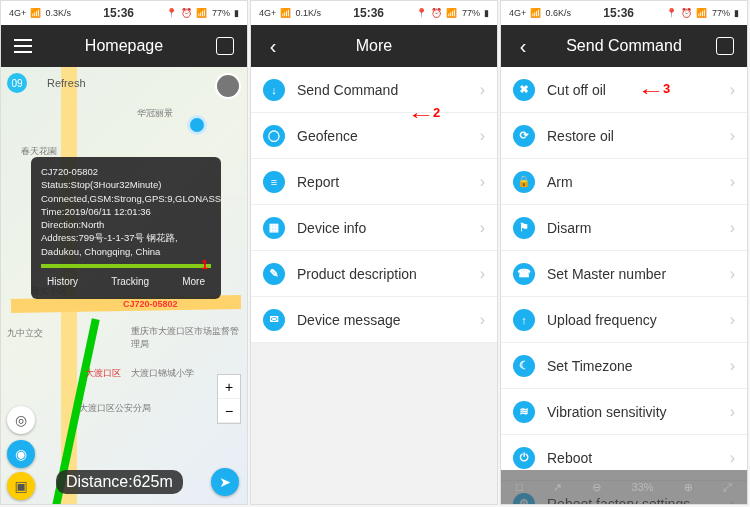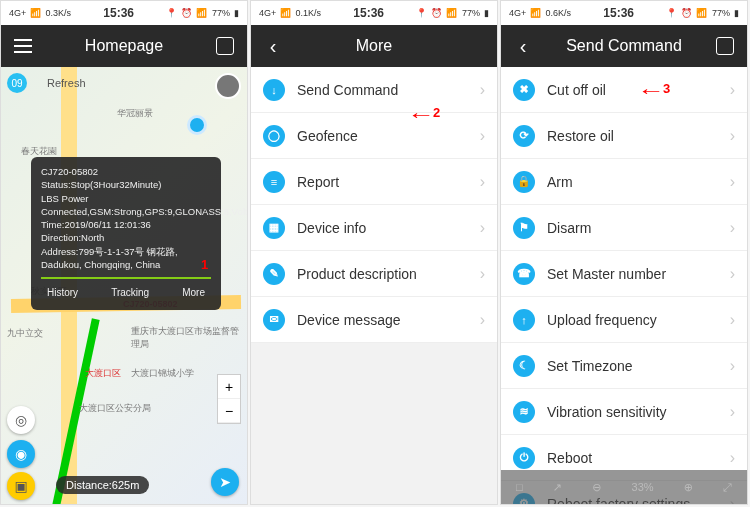--- a/index.html
+++ b/index.html
@@ -95,25 +95,25 @@
     width:20px;height:20px;border-radius:50%;background:#29c0f2;color:#fff;
     display:flex;align-items:center;justify-content:center;font-size:10px;
   }
   .avatar { position:absolute; top:6px; right:6px; width:26px; height:26px; border-radius:50%; background:#777; border:2px solid #fff;}
   .blue-dot { position:absolute; width:20px; height:20px; border-radius:50%; background:#1db0f0; border:3px solid #cde9ff;}
   .info-popup {
     position:absolute; left:30px; top:90px; width:190px;
     background: rgba(40,40,40,0.92); color:#eee;
     border-radius:6px; padding:8px 10px; font-size:9.5px; line-height:1.4;
   }
-  .info-popup .actions { display:flex; justify-content:space-between; margin-top:6px; border-top:2px solid #84cc16; padding-top:5px;}
+  .info-popup .actions { display:flex; justify-content:space-between; margin-top:6px; border-top:4px solid #84cc16; padding-top:5px;}
   .info-popup .actions span { font-size:10px; padding:2px 6px; cursor:pointer;}
   .distance-bar {
     position:absolute; bottom:10px; left:55px;
-    background:rgba(40,40,40,.85); color:#fff; font-size:11px;
+    background:rgba(40,40,40,.85); color:#fff; font-size:16px;
     padding:3px 10px; border-radius:10px;
   }
   .float-btn {
     position:absolute; width:28px; height:28px; border-radius:50%;
     background:#fff; box-shadow:0 1px 3px rgba(0,0,0,.3);
     display:flex;align-items:center;justify-content:center;font-size:14px;color:#555;
   }
   .float-btn.blue { background:#1db0f0; color:#fff;}
   .zoom-ctrl { position:absolute; right:6px; bottom:80px; width:24px; background:#fff; border:1px solid #ccc; font-size:14px; text-align:center;}
   .zoom-ctrl div{height:24px;line-height:24px;border-bottom:1px solid #eee;cursor:pointer;}
@@ -158,41 +158,40 @@
     <div class="header-title">Homepage</div>
     <div class="icon-btn">
       <div class="msg-icon"></div>
     </div>
   </div>
 
   <div class="map-area">
     <div class="map-road r2"></div>
     <div class="map-road r1"></div>
     <div class="map-green g1"></div>
-    <span class="map-label" style="top:40px;left:116px">华冠丽景</span>
+    <span class="map-label" style="top:40px;left:136px">华冠丽景</span>
     <span class="map-label" style="top:78px;left:20px">春天花園</span>
     <span class="map-label" style="top:260px;left:6px">九中立交</span>
     <span class="map-label" style="top:300px;left:84px;color:#d33">大渡口区</span>
     <span class="map-label" style="top:335px;left:78px">大渡口区公安分局</span>
     <span class="map-label" style="top:218px;left:30px">秋实小区</span>
     <span class="map-label" style="top:232px;left:122px;color:#f33;font-weight:700">CJ720-05802</span>
     <span class="map-label" style="top:258px;left:130px">重庆市大渡口区市场监督管理局</span>
     <span class="map-label" style="top:300px;left:130px">大渡口锦城小学</span>
 
     <div class="refresh-badge">
       <div class="num">09</div>
       <span>Refresh</span>
     </div>
     <div class="avatar"></div>
     <div class="blue-dot" style="top:48px;right:40px"></div>
 
     <div class="info-popup">
       <div>CJ720-05802</div>
       <div>Status:Stop(3Hour32Minute)</div>
-      <div>LBS Power</div>
       <div>Connected,GSM:Strong,GPS:9,GLONASS:8,Voltage:12.7V</div>
       <div>Time:2019/06/11 12:01:36</div>
       <div>Direction:North</div>
       <div>Address:799号-1-1-37号 钢花路, Dadukou, Chongqing, China</div>
       <div class="actions">
         <span>History</span>
         <span>Tracking</span>
         <span>More</span>
       </div>
     </div>

